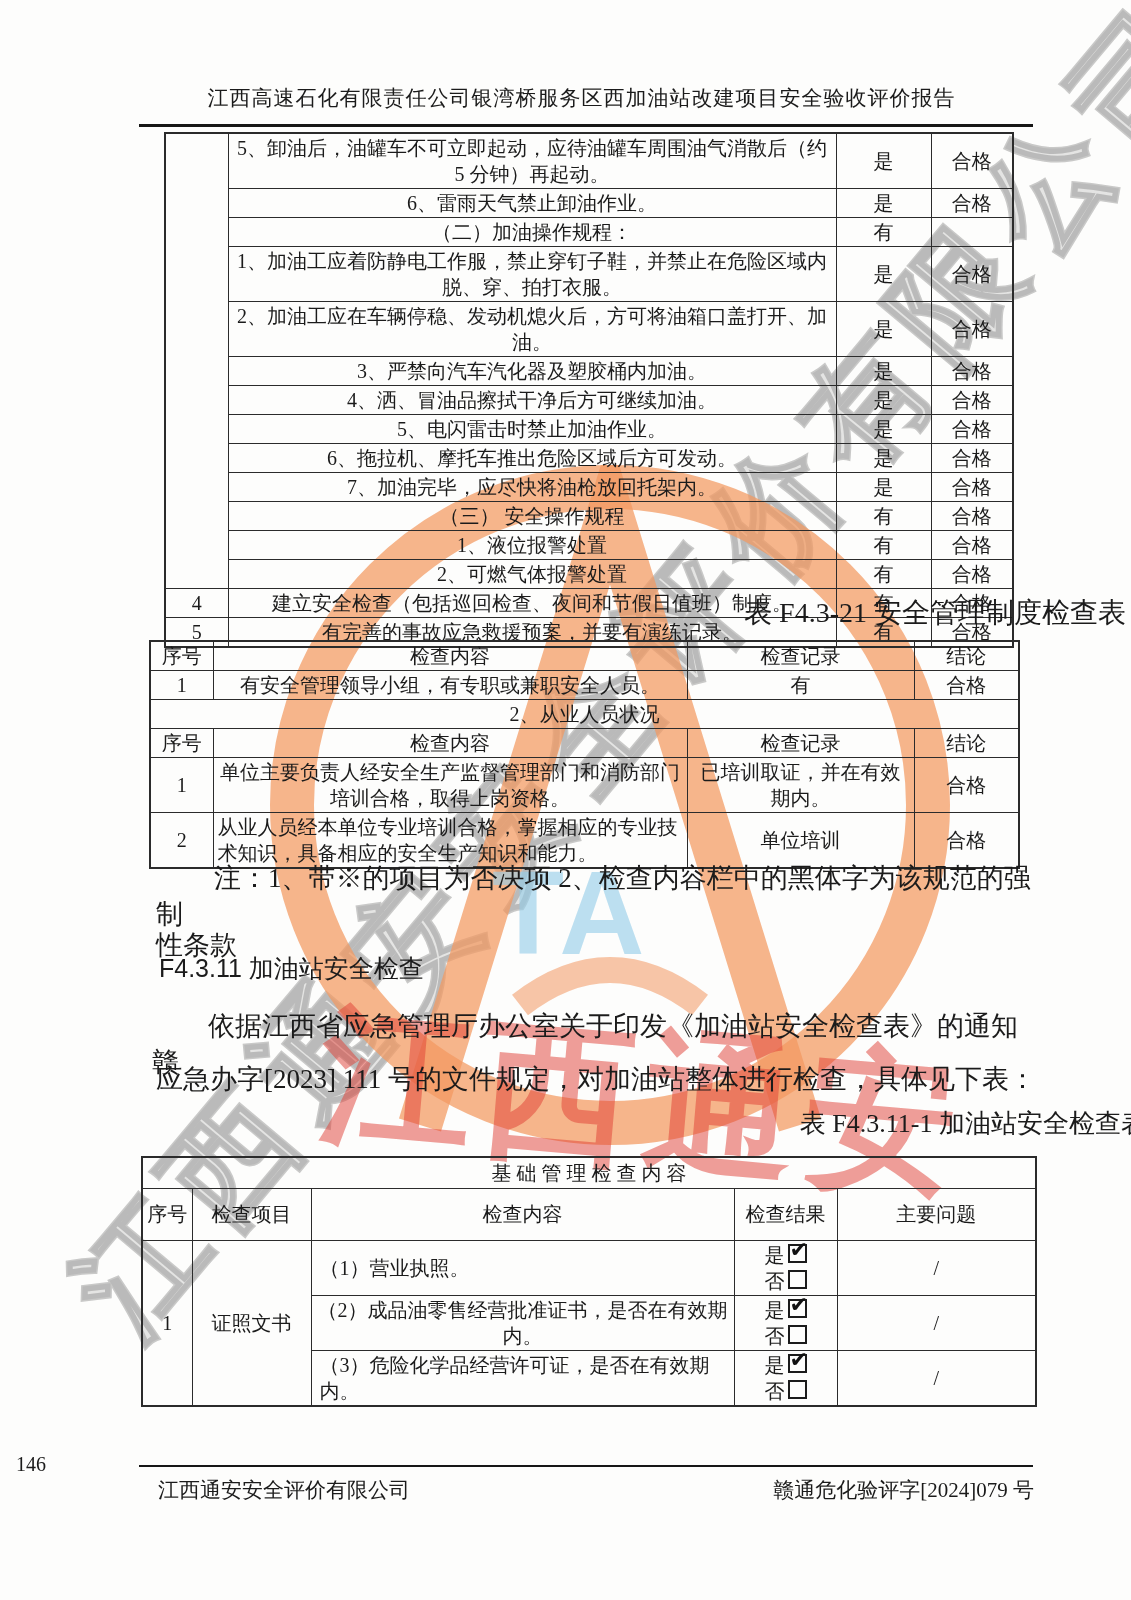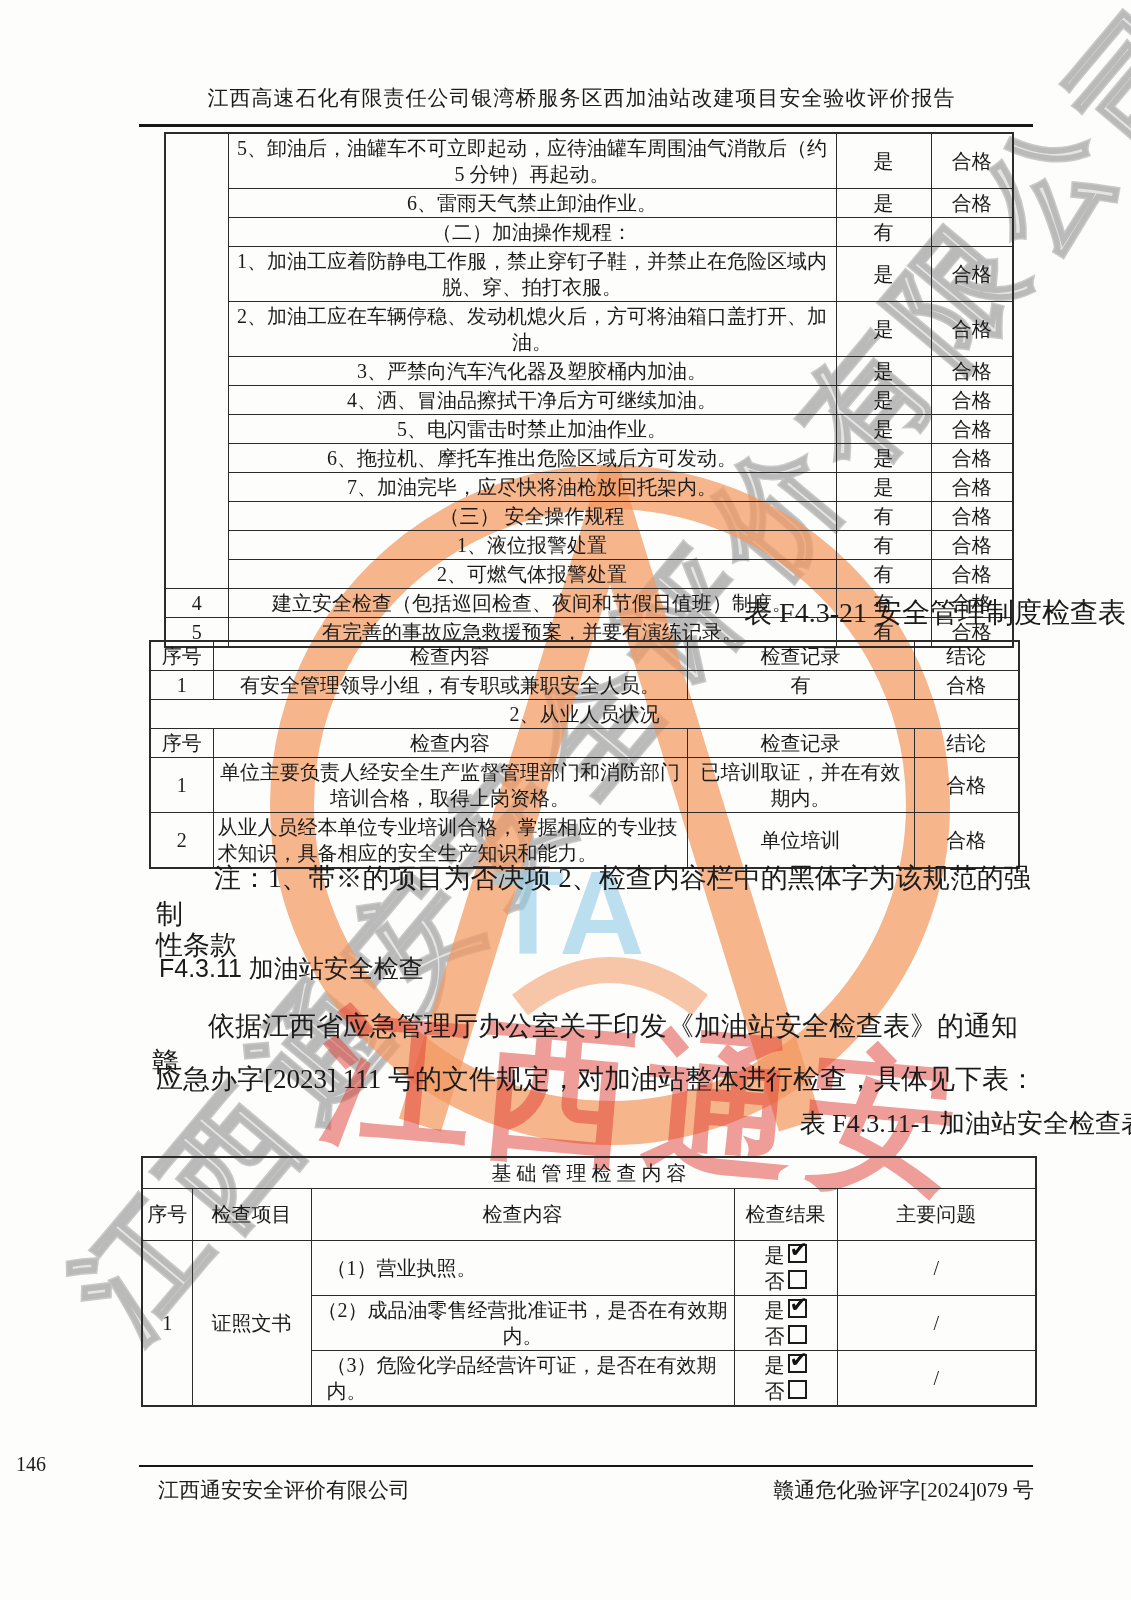--- a/index.html
+++ b/index.html
@@ -32,21 +32,21 @@
   table.t td,table.t th{border:1px solid #2b2b2b;padding:1px 4px;text-align:center;
           vertical-align:middle;font-weight:normal;overflow:hidden;}
   table.t{border:2px solid #2b2b2b;}
   .b{font-weight:bold;}
   tr.s{height:28px;} tr.dbl{height:53px;}
 
   .t1{left:164px;top:132px;width:848px;}
   .t2{left:149px;top:640px;width:869px;}
   .t3{left:141px;top:1156px;width:894px;}
   .t3 tr{height:53px;} .t3 tr.g{height:31px;} .t3 tr.hd{height:52px;}
-  .t3 td.cl{text-align:left;padding-left:15px;}
+  .t3 td.cl{text-align:left;padding-left:8px;}
 
   .tbl-title{left:0;width:1131px;text-align:right;font-size:28px;}
   .t2-title{top:594px;}
   .t3-title{top:1106px;font-size:26px;}
 
   .note{font-size:27px;}
   .note1{top:860px;left:140px;width:890px;text-indent:58px;}
   .note2{top:927px;left:140px;}
   .sec-heading{top:952px;left:143px;font-family:"Liberation Sans","DejaVu Sans",sans-serif;
                font-weight:normal;font-size:25px;}

